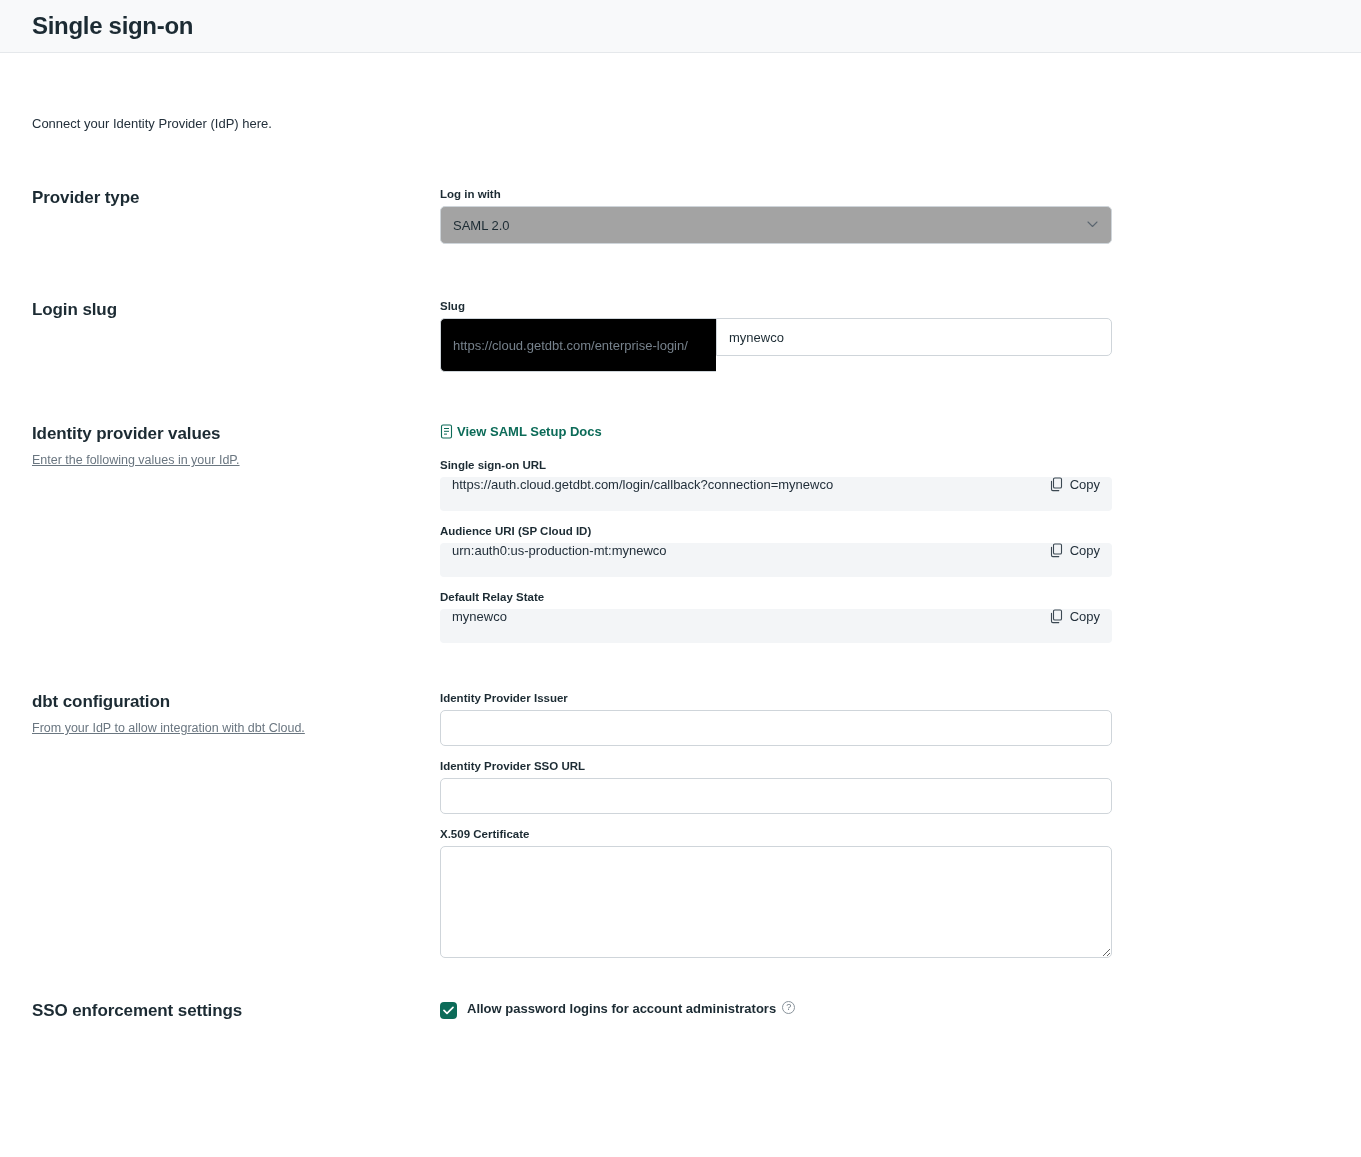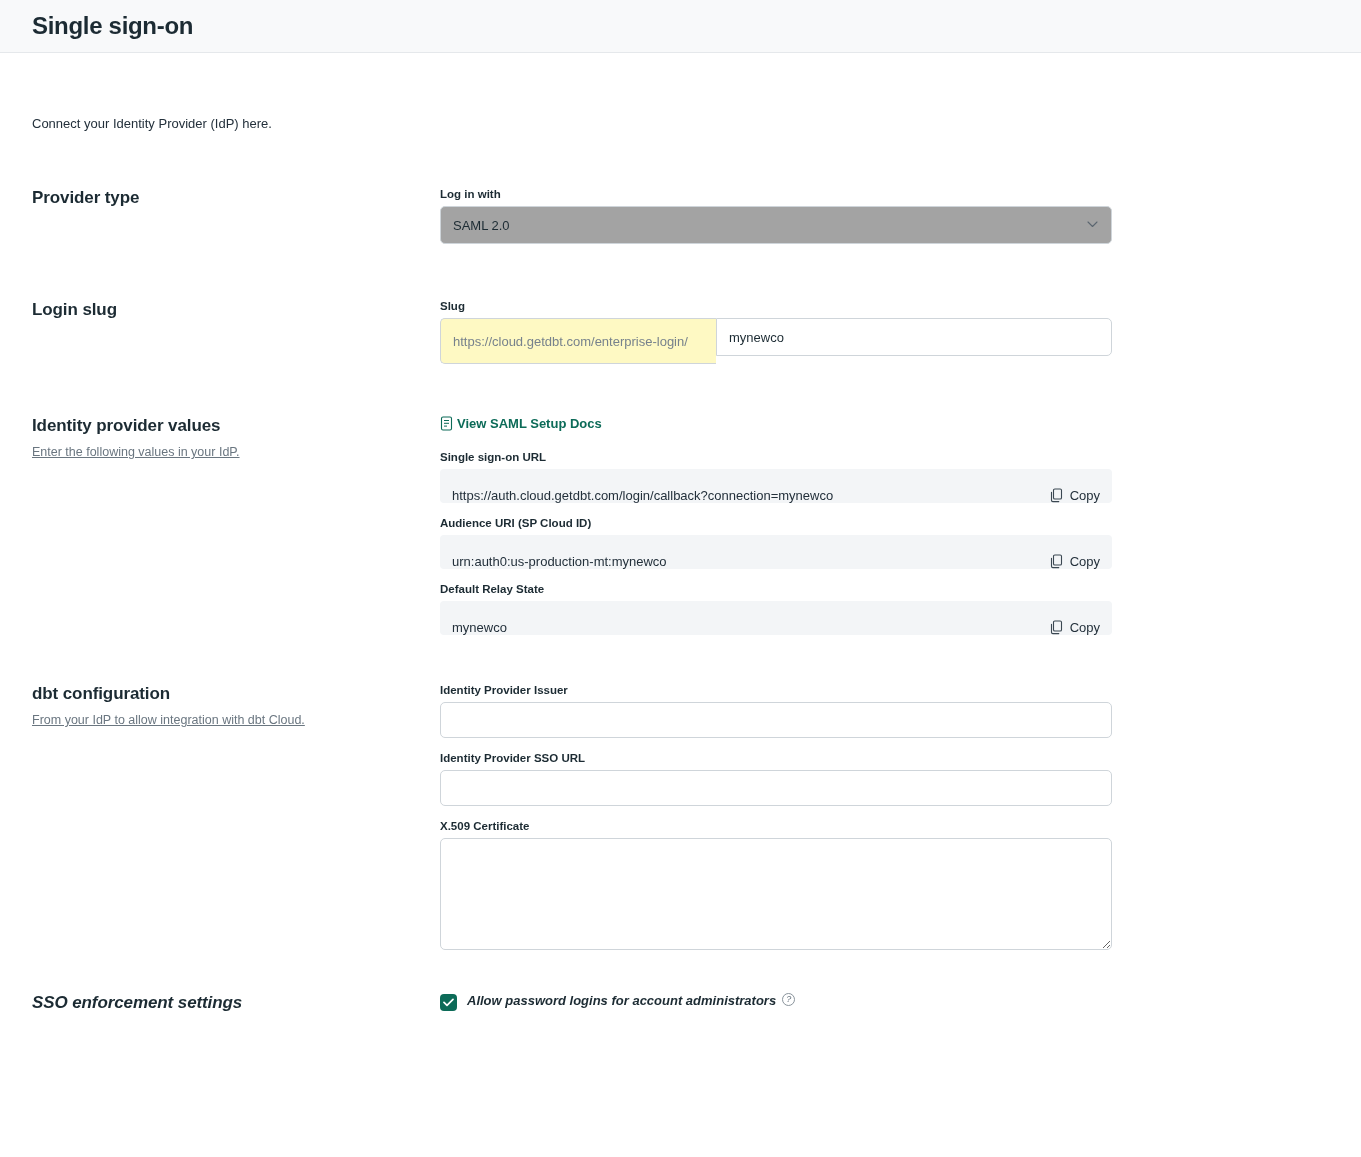--- a/index.html
+++ b/index.html
@@ -108,25 +108,25 @@
     line-height: 1;
   }
 
   
   .slug-row {
     display: flex;
     width: 672px;
   }
   .slug-prefix {
     flex: 0 0 276px;
-    height: 46px;
+    height: 54px;
     border: 1px solid #cfd5da;
     border-right: none;
     border-radius: 5px 0 0 5px;
-    background: #fef9c3;
+    background: #000000;
     display: flex;
     align-items: center;
     padding: 0 12px;
     font-size: 13px;
     color: #77828c;
     white-space: nowrap;
     overflow: hidden;
   }
   .slug-input {
     flex: 1 1 auto;
@@ -157,21 +157,21 @@
   .doc-icon svg { display: block; }
 
   
   .ro-field { margin-bottom: 14px; }
   .ro-box {
     width: 672px;
     height: 34px;
     background: #f3f5f7;
     border-radius: 4px;
     display: flex;
-    align-items: flex-end;
+    align-items: flex-start;
     justify-content: space-between;
     padding: 0 12px;
   }
   .ro-value {
     font-size: 13px;
     color: #23303b;
     white-space: nowrap;
     overflow: hidden;
     text-overflow: ellipsis;
   }
@@ -391,21 +391,21 @@
       </div>
 
       <div class="input-field">
         <label class="field-label">X.509 Certificate</label>
         <textarea class="textarea" style=""></textarea>
       </div>
 
     </div>
   </div>
 
-  <div class="section" style="margin-top: 29px; font-style: italic;">
+  <div class="section" style="margin-top: 29px;">
     <div class="section-left">
       <h2 class="section-heading">SSO enforcement settings</h2>
     </div>
     <div class="section-right">
       <div class="check-row">
         <div class="checkbox">
           <span>
             <svg width="11" height="9" viewBox="0 0 11 9">
                 <path d="M1 4.4L4 7.3L10 1.3" stroke="#ffffff" stroke-width="1.7" fill="none" stroke-linecap="round" stroke-linejoin="round"></path>
               </svg>

